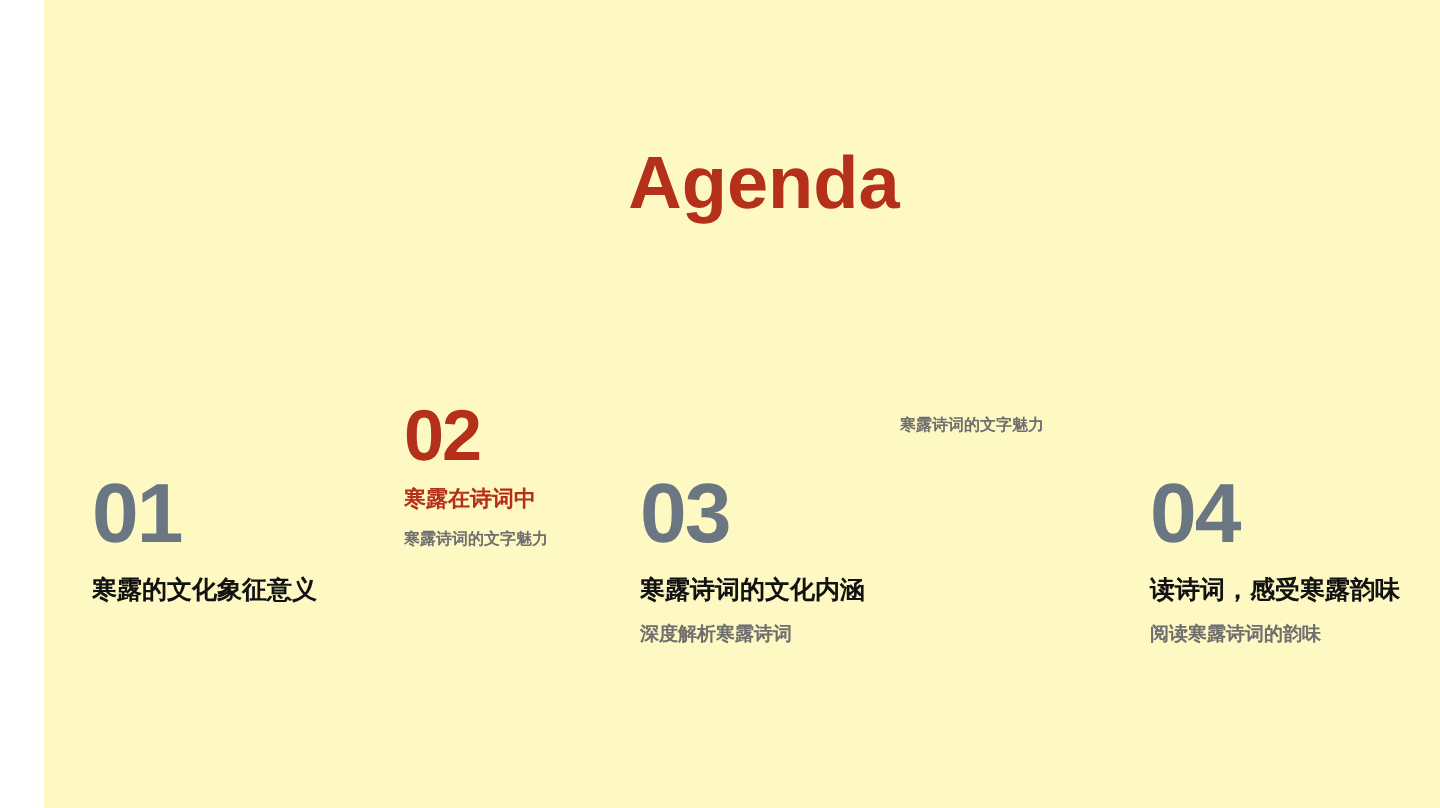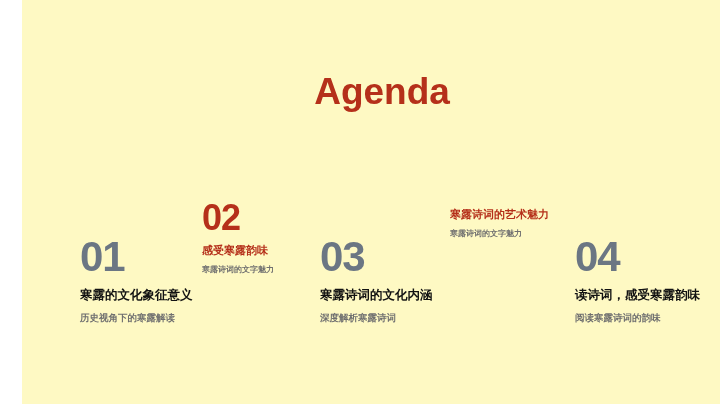--- a/index.html
+++ b/index.html
@@ -70,53 +70,51 @@
   .variant-high .item-title {
     font-size: 11px;
     color: #b5301a;
     margin-top: 8px;
   }
   .variant-high .item-sub {
     font-size: 8px;
     margin-top: 8px;
   }
   
-  #item-1 { left: 58px;  top: 236px; }
+  #item-1 { left: 24px;  top: 236px; }
   #item-2 { left: 180px; top: 200px; }
   #item-3 { left: 298px; top: 236px; }
   #item-4 { left: 428px; top: 200px; }
   #item-5 { left: 553px; top: 236px; }
 </style>
 </head>
 <body>
 
 <div id="slide">
 
   <div id="slide-title">Agenda</div>
 
   <div class="agenda-item variant-low" id="item-1">
     <div class="item-number">01</div>
     <div class="item-title">寒露的文化象征意义</div>
-    <div class="item-sub">历史视角下的寒露解读</div>
   </div>
 
   <div class="agenda-item variant-high" id="item-2">
     <div class="item-number">02</div>
-    <div class="item-title">感受寒露韵味</div>
+    <div class="item-title">寒露在诗词中</div>
     <div class="item-sub">寒露诗词的文字魅力</div>
   </div>
 
   <div class="agenda-item variant-low" id="item-3">
     <div class="item-number">03</div>
     <div class="item-title">寒露诗词的文化内涵</div>
     <div class="item-sub">深度解析寒露诗词</div>
   </div>
 
   <div class="agenda-item variant-high" id="item-4">
-    <div class="item-title">寒露诗词的艺术魅力</div>
     <div class="item-sub">寒露诗词的文字魅力</div>
   </div>
 
   <div class="agenda-item variant-low" id="item-5">
     <div class="item-number">04</div>
     <div class="item-title">读诗词，感受寒露韵味</div>
     <div class="item-sub">阅读寒露诗词的韵味</div>
   </div>
 
 </div>

